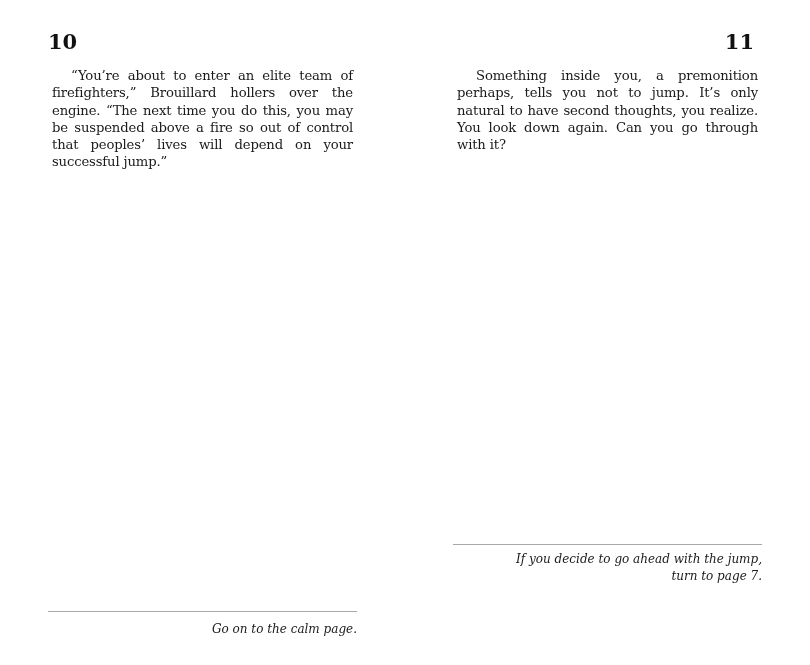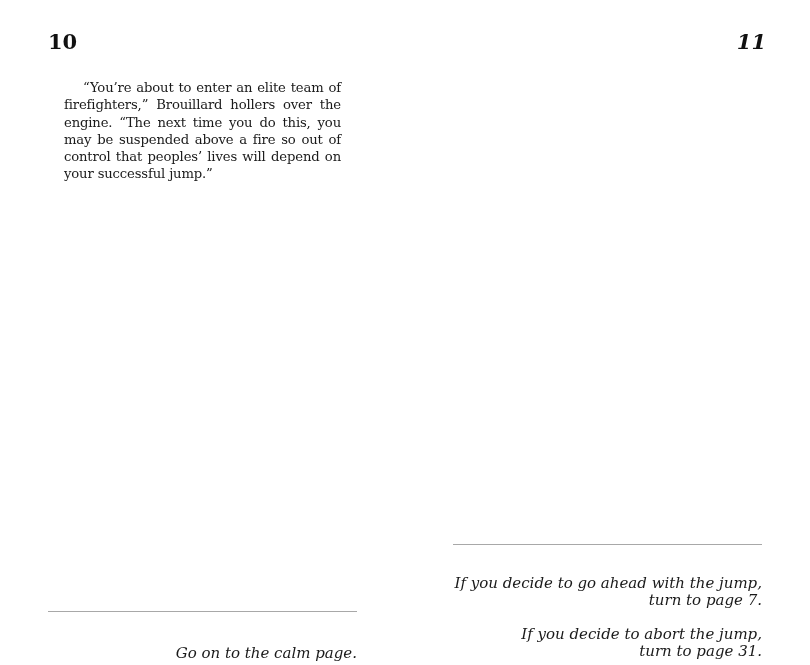--- a/index.html
+++ b/index.html
@@ -3,30 +3,30 @@
   <meta charset="utf-8">
   <style>
     html, body { margin: 0; padding: 0; background: #ffffff; }
     body { width: 810px; height: 665px; position: relative; overflow: hidden;
            font-family: "DejaVu Serif", "Liberation Serif", serif; color: #1a1a1a; }
     .page { position: absolute; top: 0; height: 483px; width: 405px; }
     .page-left { left: 0; }
     .page-right { left: 405px; }
     .page-num { position: absolute; top: 30px; font-size: 21px; font-weight: bold; line-height: 24px; color: #111; }
     .page-left .page-num { left: 48px; }
-    .page-right .page-num { right: 44px; text-align: right; font-style: italic; }
+    .page-right .page-num { right: 56px; text-align: right; }
     .body-text { position: absolute; top: 63px; width: 309px; font-size: 13.2px; line-height: 17.3px;
                  text-align: justify; letter-spacing: -0.15px; }
     .page-left .body-text { left: 48px; }
     .page-right .body-text { left: 48px; }
-    .body-text p { margin: 16px; text-indent: 19px; }
+    .body-text p { margin: 4px; text-indent: 19px; }
     .rule { position: absolute; height: 1px; background: #a8a8a8; width: 309px; left: 48px; }
     .page-left .rule { top: 611px; }
     .page-right .rule { top: 544px; }
-    .choice { position: absolute; right: 48px; text-align: right; font-style: italic; font-size: 15px; line-height: 17px; margin-top: 24px; }
+    .choice { position: absolute; right: 48px; text-align: right; font-style: italic; font-size: 12px; line-height: 17px; }
     .page-left .choice { top: 621px; }
     .choice-1 { top: 551px; }
     .choice-2 { top: 602px; }
     .choice span { display: block; }
   </style>
 </head>
 <body>
 
 <div class="page page-left">
   <div class="page-num">10</div>
@@ -34,22 +34,21 @@
     <p>“You’re about to enter an elite team of firefighters,” Brouillard hollers over the engine. “The next time you do this, you may be suspended above a fire so out of control that peoples’ lives will depend on your successful jump.”</p>
   </div>
   <div class="rule"></div>
   <div class="choice">
     <span>Go on to the calm page.</span>
   </div>
 </div>
 
 <div class="page page-right">
   <div class="page-num">11</div>
+  <div class="body-text">
+    <p>Something inside you, a premonition perhaps, tells you not to jump. It’s only natural to have second thoughts, you realize. You look down again. Can you go through with it?</p>
+  </div>
   <div class="rule"></div>
   <div class="choice choice-1">
     <span>If you decide to go ahead with the jump,</span>
     <span>turn to page 7.</span>
   </div>
-  <div class="choice choice-2">
-    <span>If you decide to abort the jump,</span>
-    <span>turn to page 31.</span>
-  </div>
 </div>
 
 </body></html>

